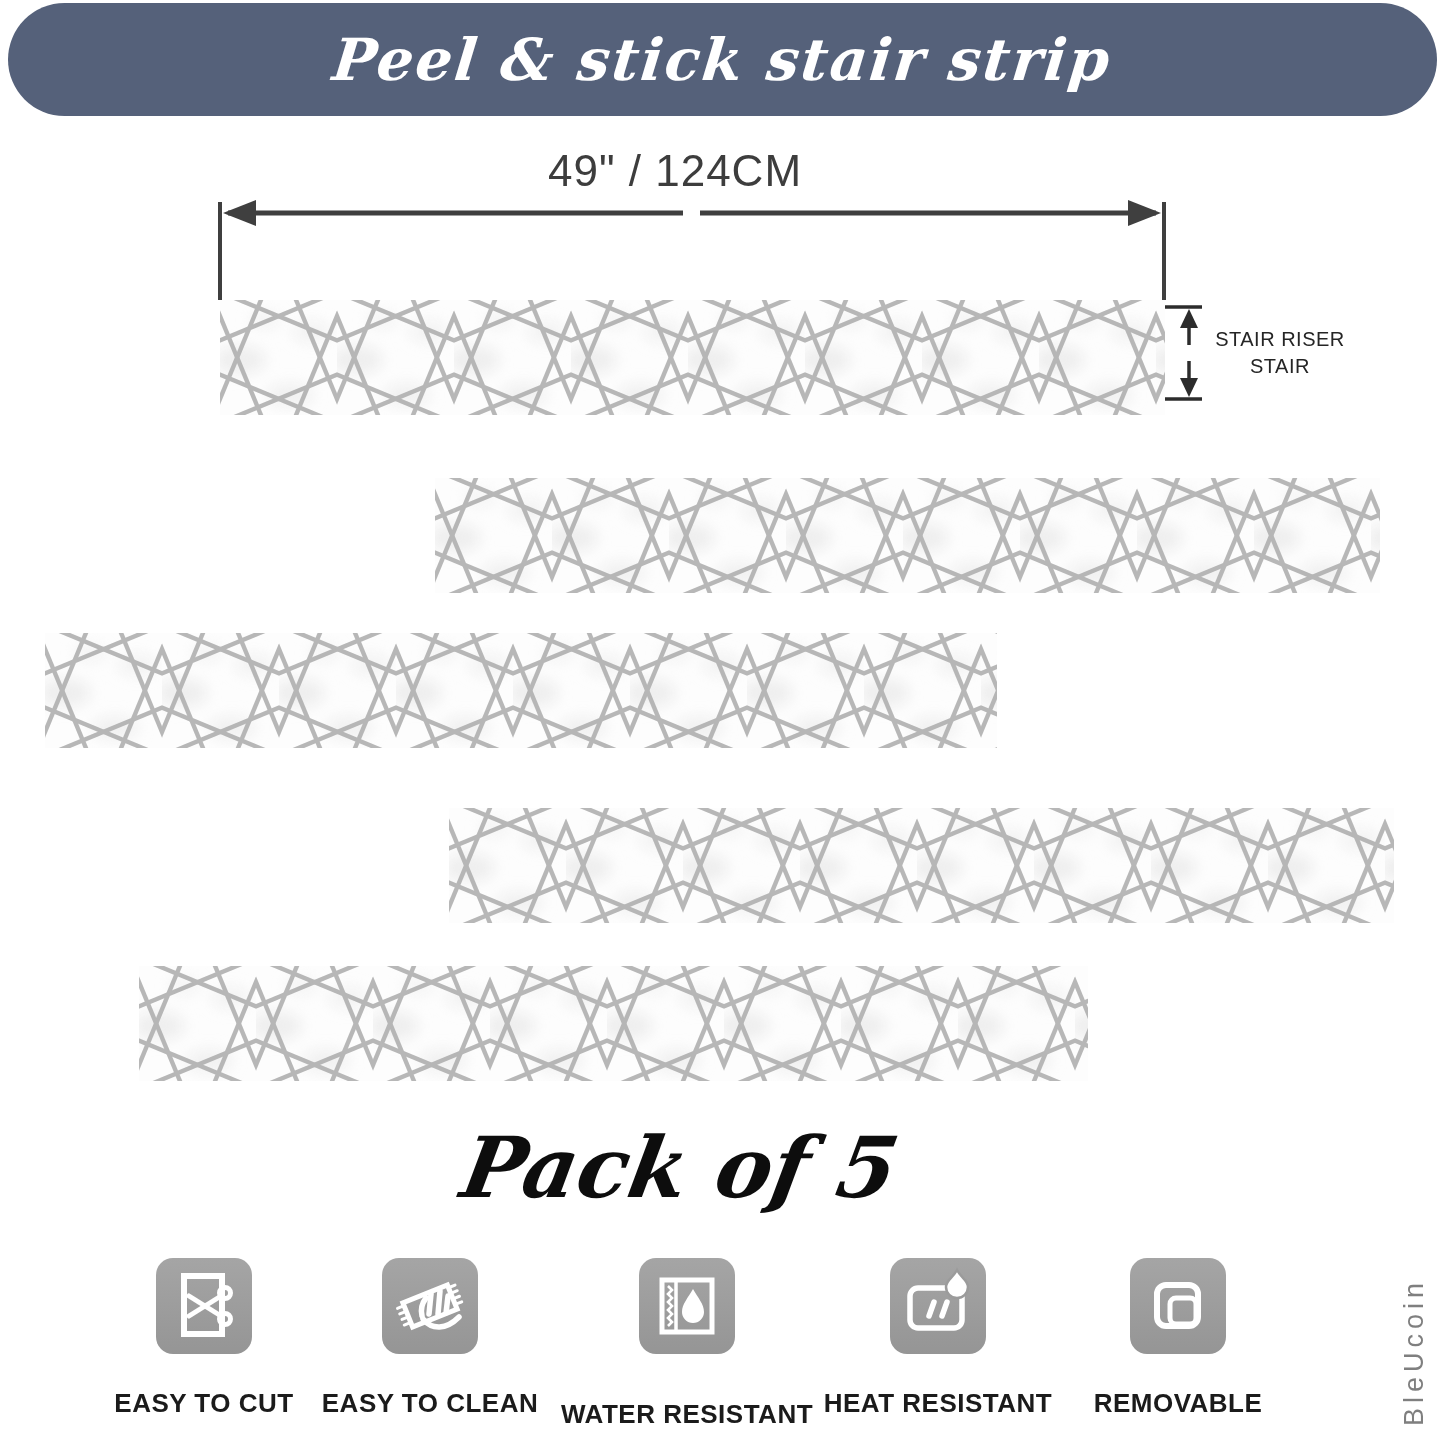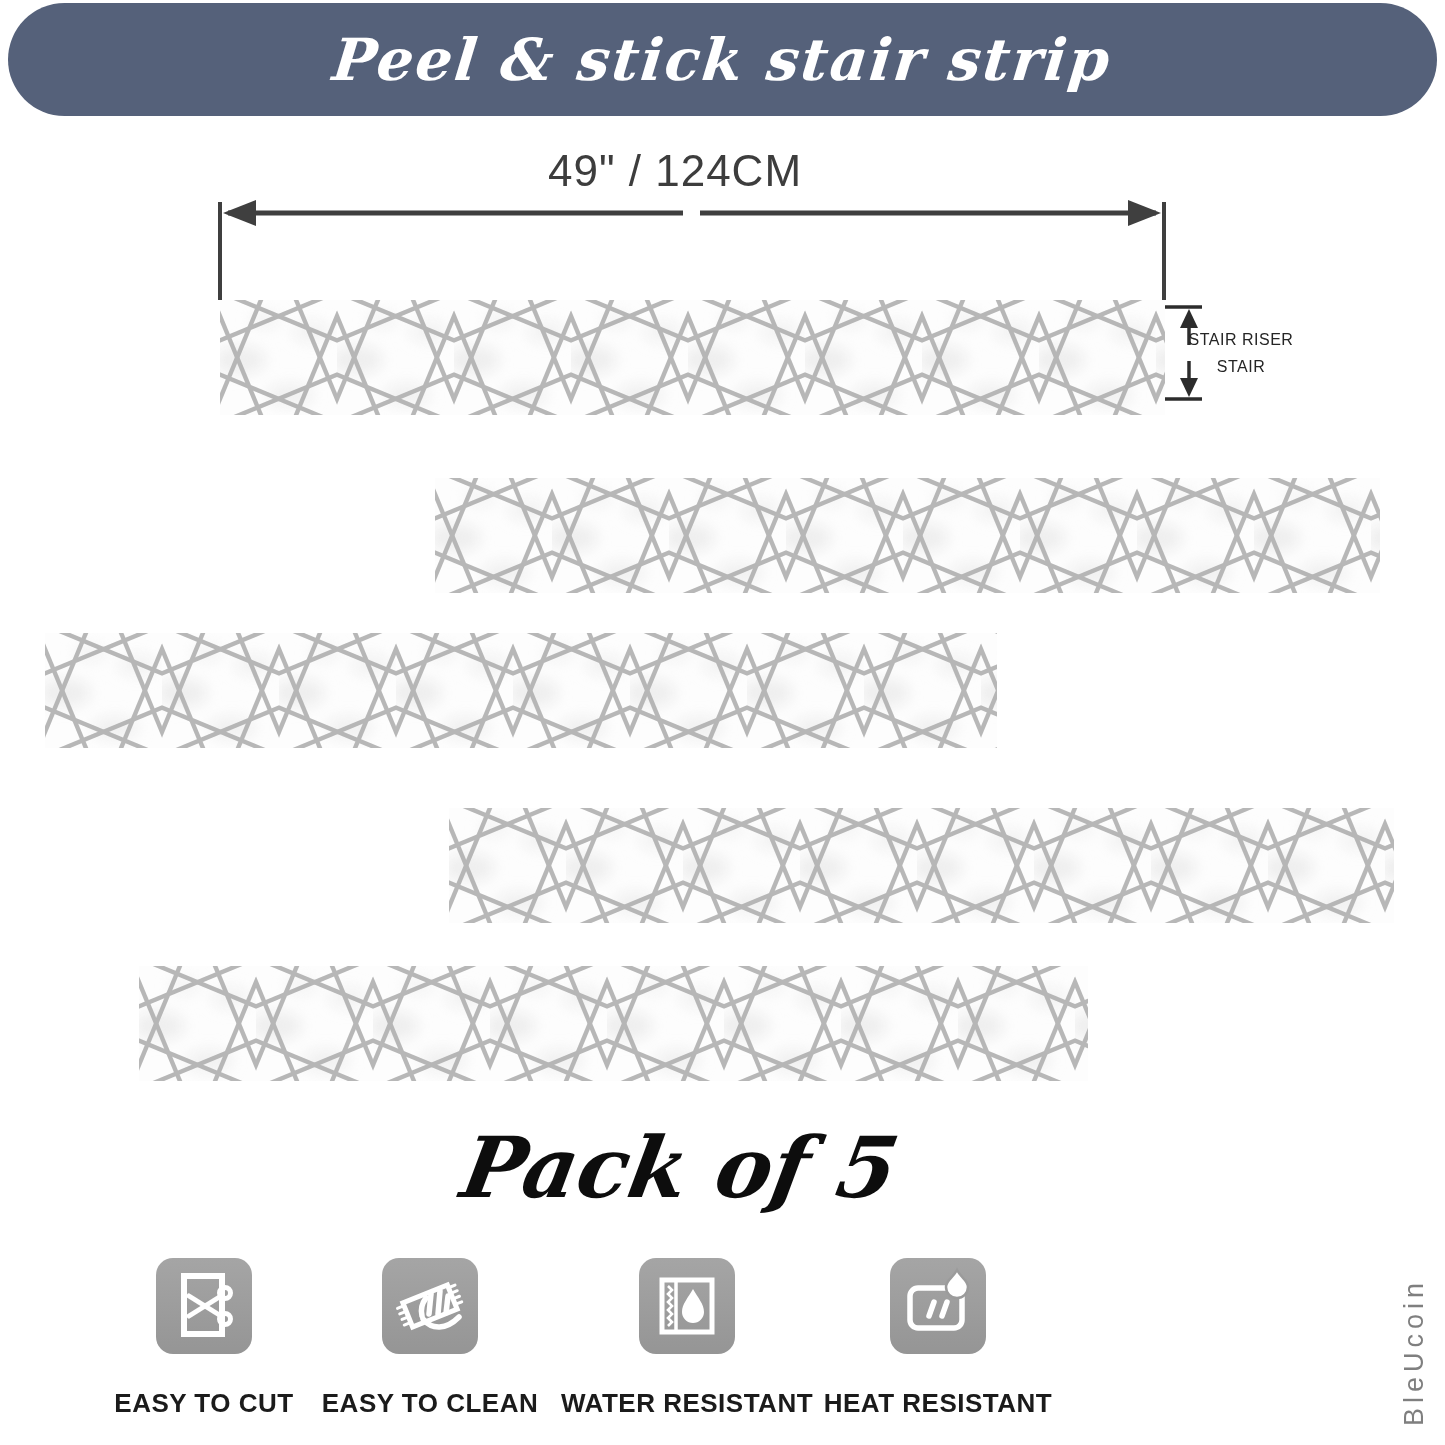--- a/index.html
+++ b/index.html
@@ -18,40 +18,40 @@
     font-size:58px;letter-spacing:2px;transform:skewX(-6deg);white-space:nowrap;
   }
   
   .dim-label{
     position:absolute;left:200px;top:146px;width:950px;text-align:center;
     font-size:44px;color:#3d3d3d;letter-spacing:1px;font-weight:400;
   }
   .dim-arrow-svg{position:absolute;left:200px;top:195px;}
   .riser-svg{position:absolute;left:1158px;top:300px;}
   .riser-label{
-    position:absolute;left:1166px;top:326px;width:150px;text-align:center;
-    font-size:16px;line-height:27px;color:#252525;letter-spacing:0.5px;
+    position:absolute;left:1205px;top:326px;width:150px;text-align:center;
+    font-size:20px;line-height:27px;color:#252525;letter-spacing:0.5px;
   }
   
   .strip{position:absolute;height:115px;}
   .strip svg{display:block;}
   .strip-1{left:220px;top:300px;width:945px;}
   .strip-2{left:435px;top:478px;width:945px;}
   .strip-3{left:45px; top:633px;width:952px;}
   .strip-4{left:449px;top:808px;width:945px;}
   .strip-5{left:139px;top:966px;width:949px;}
   
   .pack-text{
     position:absolute;left:380px;top:1118px;width:600px;text-align:center;
     font-family:"DejaVu Serif",serif;font-style:italic;font-weight:700;
     font-size:84px;color:#0d0d0d;transform:skewX(-10deg);white-space:nowrap;
   }
   
   .feature{position:absolute;top:1256px;width:230px;display:flex;flex-direction:column;align-items:center;}
-  .f1{left:89px;} .f2{left:315px;} .f3{left:572px;} .f4{left:823px;text-align:right;} .f5{left:1063px;}
+  .f1{left:89px;} .f2{left:315px;} .f3{left:572px;gap:11px;} .f4{left:823px;text-align:right;} .f5{left:1063px;}
   .feature .ico{width:100px;height:100px;}
   .feature .flabel{
     margin-top:32px;font-size:26px;font-weight:700;color:#1b1b1b;
     letter-spacing:0.5px;white-space:nowrap;
   }
   
   .brand{
     position:absolute;left:1414px;top:1352px;transform:translate(-50%,-50%) rotate(-90deg);
     font-size:27px;color:#7f7f7f;letter-spacing:5px;white-space:nowrap;font-weight:400;
   }
@@ -213,16 +213,24 @@
       <rect x="22" y="32" width="52" height="40" rx="8" fill="none" stroke="#ffffff" stroke-width="5.5"></rect>
       <g stroke="#ffffff" stroke-width="5.5" stroke-linecap="round">
         <line x1="41" y1="60" x2="46" y2="46"></line>
         <line x1="54" y1="60" x2="59" y2="46"></line>
       </g>
       <path d="M69,14 c4,8 11,10 11,17 a11 11 0 1 1 -22 0 c0,-7 7,-9 11,-17 z" fill="#ffffff" stroke="#9b9b9b" stroke-width="2.5"></path>
     </svg>
     <div class="flabel">HEAT RESISTANT</div>
   </div>
 
+  <div class="feature f5">
+    <svg class="ico" viewBox="0 0 100 100">
+      <rect x="2" y="2" width="96" height="96" rx="17" fill="url(#icograd)"></rect>
+      <rect x="29" y="29" width="41" height="41" rx="9" fill="none" stroke="#ffffff" stroke-width="6"></rect>
+      <rect x="42" y="42" width="26" height="26" rx="6" fill="none" stroke="#ffffff" stroke-width="5"></rect>
+    </svg>
+    <div class="flabel">REMOVABLE</div>
+  </div>
 
   <div class="brand">BleUcoin</div>
 
 </div>
 
 </body></html>

